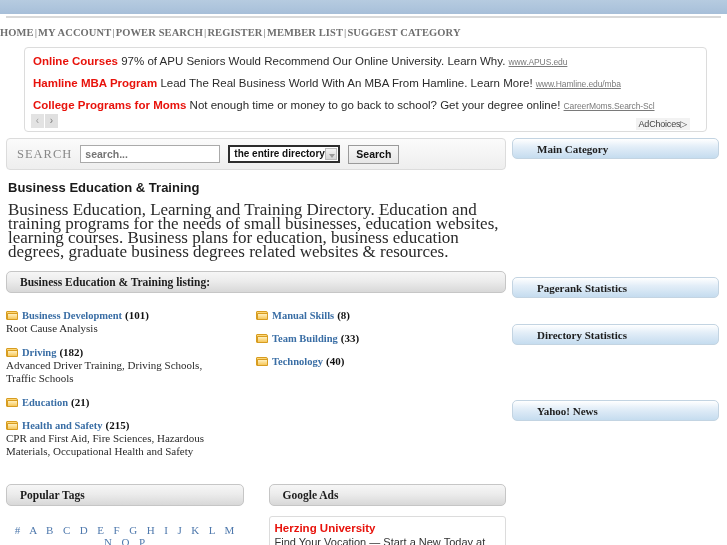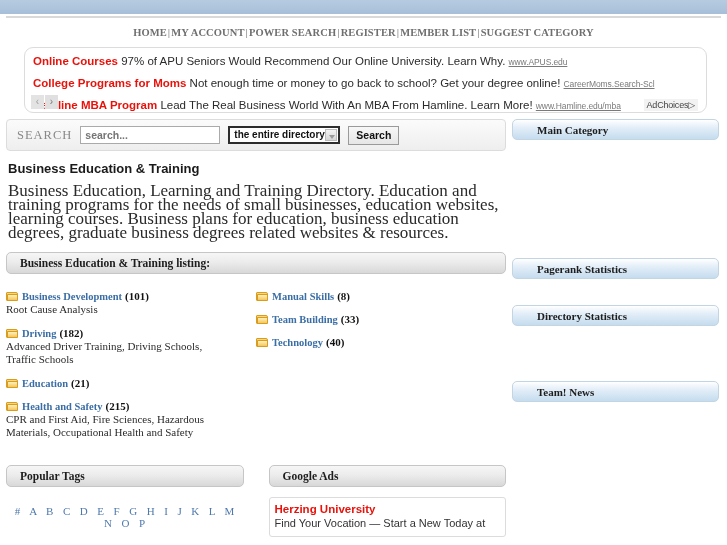--- a/index.html
+++ b/index.html
@@ -15,39 +15,38 @@
   
   .topband {
     height: 16px;
     background: linear-gradient(to bottom, #b6cbe0 0%, #adc4dc 60%, #a6bed8 100%);
     border-bottom: 2px solid #ffffff;
   }
   .topband-rule { height:2px; background:#d9d9d9; margin:0 6px; }
 
   
   .nav {
-    text-align: center;
     padding: 9px 0 7px 0;
     font-family: "Liberation Serif", serif;
     font-weight: bold;
     font-size: 10.5px;
     letter-spacing: 0.1px;
     color: #6f6f6f;
   }
   .nav a { color:#6f6f6f; text-decoration:none; }
   .nav .sep { color:#8d8d8d; padding:0 1px; }
 
   
   .adbox {
     margin: 2px 20px 0 24px;
     border: 1px solid #dcdcdc;
-    border-radius: 9px;
+    border-radius: 4px;
     background: #fff;
     padding: 7px 8px 2px 8px;
-    height: 66px;
+    height: 85px;
     position: relative;
   }
   .adline {
     font-size: 11.5px;
     color: #2b2b2b;
     white-space: nowrap;
     overflow: hidden;
     margin-bottom: 8px;
     line-height: 13px;
   }
@@ -57,21 +56,21 @@
     letter-spacing:-0.1px;
   }
   .adnav { position:absolute; left:6px; bottom:2px; }
   .arrowbtn {
     display:inline-block; width:13px; height:14px;
     background:#e3e3e3; color:#9e9e9e; text-align:center;
     font-size:10px; line-height:14px; margin-right:1px; vertical-align:middle;
   }
   .arrowbtn.on { background:#e0e0e0; color:#7a7a7a; }
   .adchoices {
-    position:absolute; right:8px; bottom:1px;
+    position:absolute; right:16px; bottom:1px;
     background:#f2f2f2; font-size:9px; color:#444;
     padding:1px 3px; letter-spacing:-0.2px;
   }
 
   
   .cols { display:flex; padding: 6px 8px 0 6px; gap:6px; }
   .left { width: 500px; }
   .right { width: 213px; }
 
   
@@ -226,28 +225,28 @@
     <a>HOME</a><span class="sep">|</span><a>MY ACCOUNT</a><span class="sep">|</span><a>POWER SEARCH</a><span class="sep">|</span><a>REGISTER</a><span class="sep">|</span><a>MEMBER LIST</a><span class="sep">|</span><a>SUGGEST CATEGORY</a>
   </div>
 
   <div class="adbox">
     <div class="adline">
       <span class="ttl">Online Courses</span>
       <span>97% of APU Seniors Would Recommend Our Online University. Learn Why.</span>
       <span class="url">www.APUS.edu</span>
     </div>
     <div class="adline">
+      <span class="ttl">Hamline MBA Program</span>
+      <span>Lead The Real Business World With An MBA From Hamline. Learn More!</span>
+      <span class="url">www.Hamline.edu/mba</span>
+    </div>
+    <div class="adline">
       <span class="ttl">College Programs for Moms</span>
       <span>Not enough time or money to go back to school? Get your degree online!</span>
       <span class="url">CareerMoms.Search-Scl</span>
-    </div>
-    <div class="adline">
-      <span class="ttl">Hamline MBA Program</span>
-      <span>Lead The Real Business World With An MBA From Hamline. Learn More!</span>
-      <span class="url">www.Hamline.edu/mba</span>
     </div>
     <div class="adnav">
       <span class="arrowbtn">‹</span><span class="arrowbtn on">›</span>
     </div>
     <div class="adchoices">
       <span>AdChoices</span><span>▷</span>
     </div>
   </div>
 
   <div class="cols">
@@ -424,21 +423,21 @@
             <span>Links: 600</span>
           </div>
           <div class="statline">
             <span class="chev">≫</span>
             <span>Categories: 24</span>
           </div>
         </div>
       </div>
 
       <div class="panel">
-        <div class="panel-head">Team! News</div>
+        <div class="panel-head">Yahoo! News</div>
         <div class="panel-body">
           <div class="newsitem">
             <span class="chev">≫</span>
             <span>Stock index futures signal mixed open (Reuters)</span>
           </div>
           <div class="newsitem">
             <span class="chev">≫</span>
             <span>Prosecutors to drop charges against Strauss-Kahn (Reuters)</span>
           </div>
         </div>

